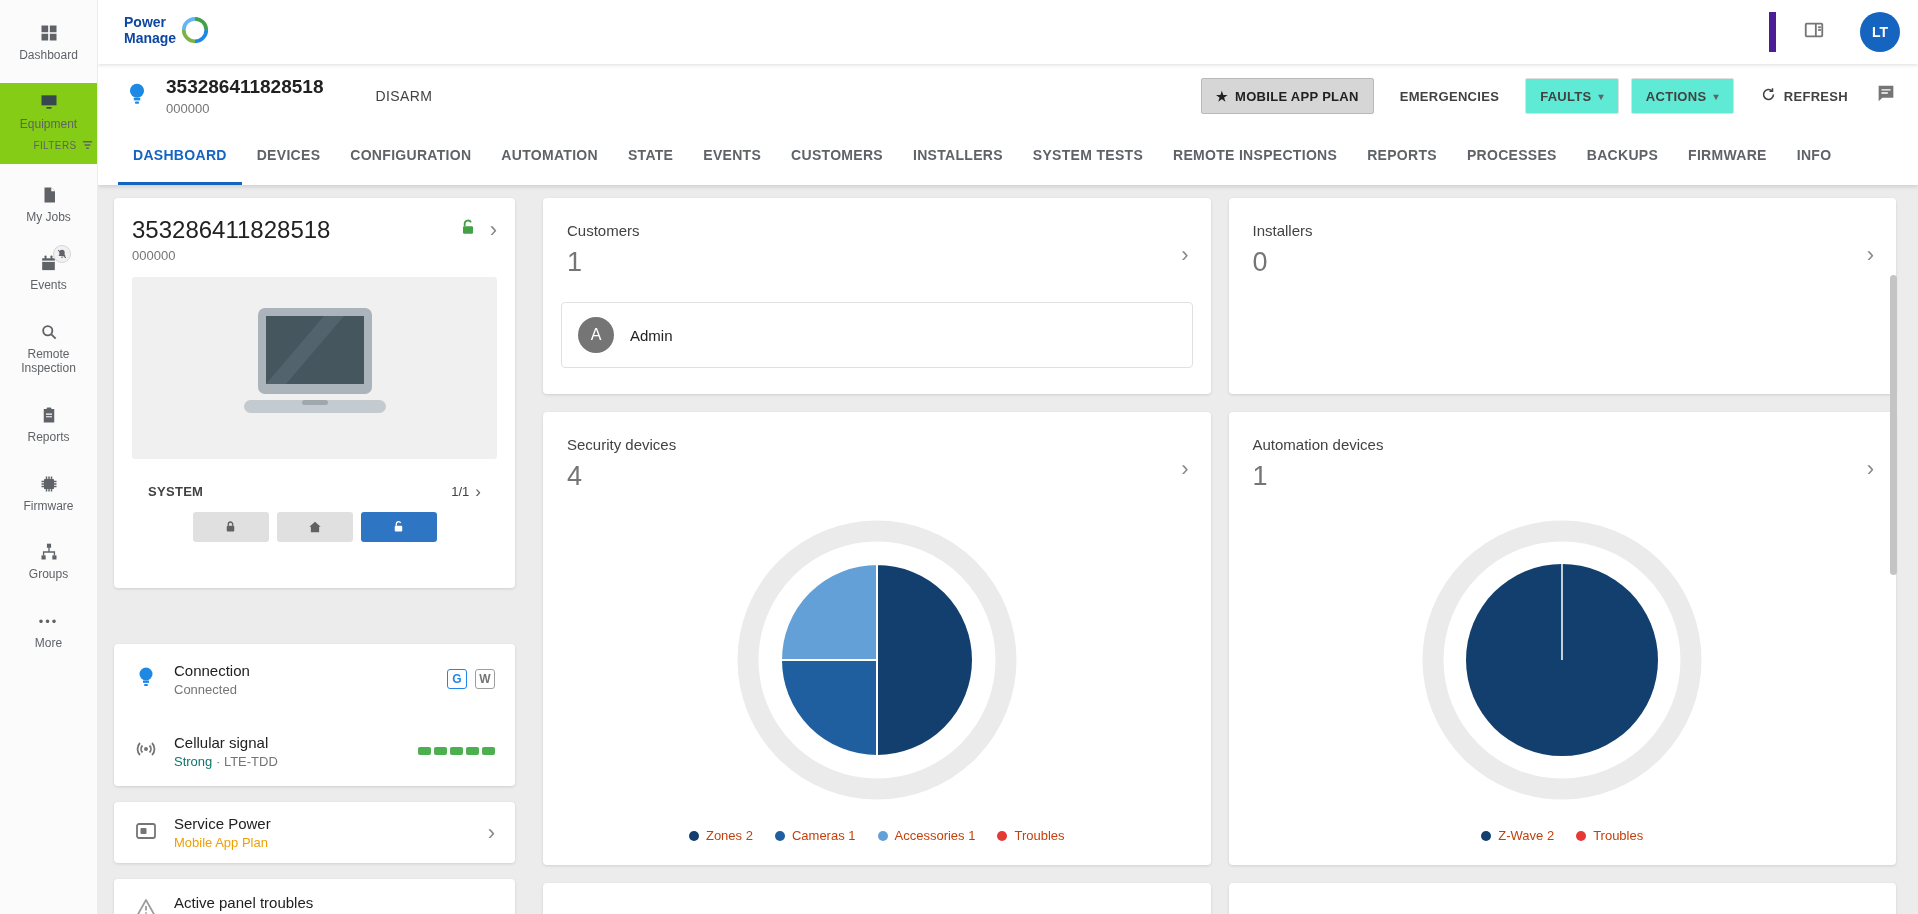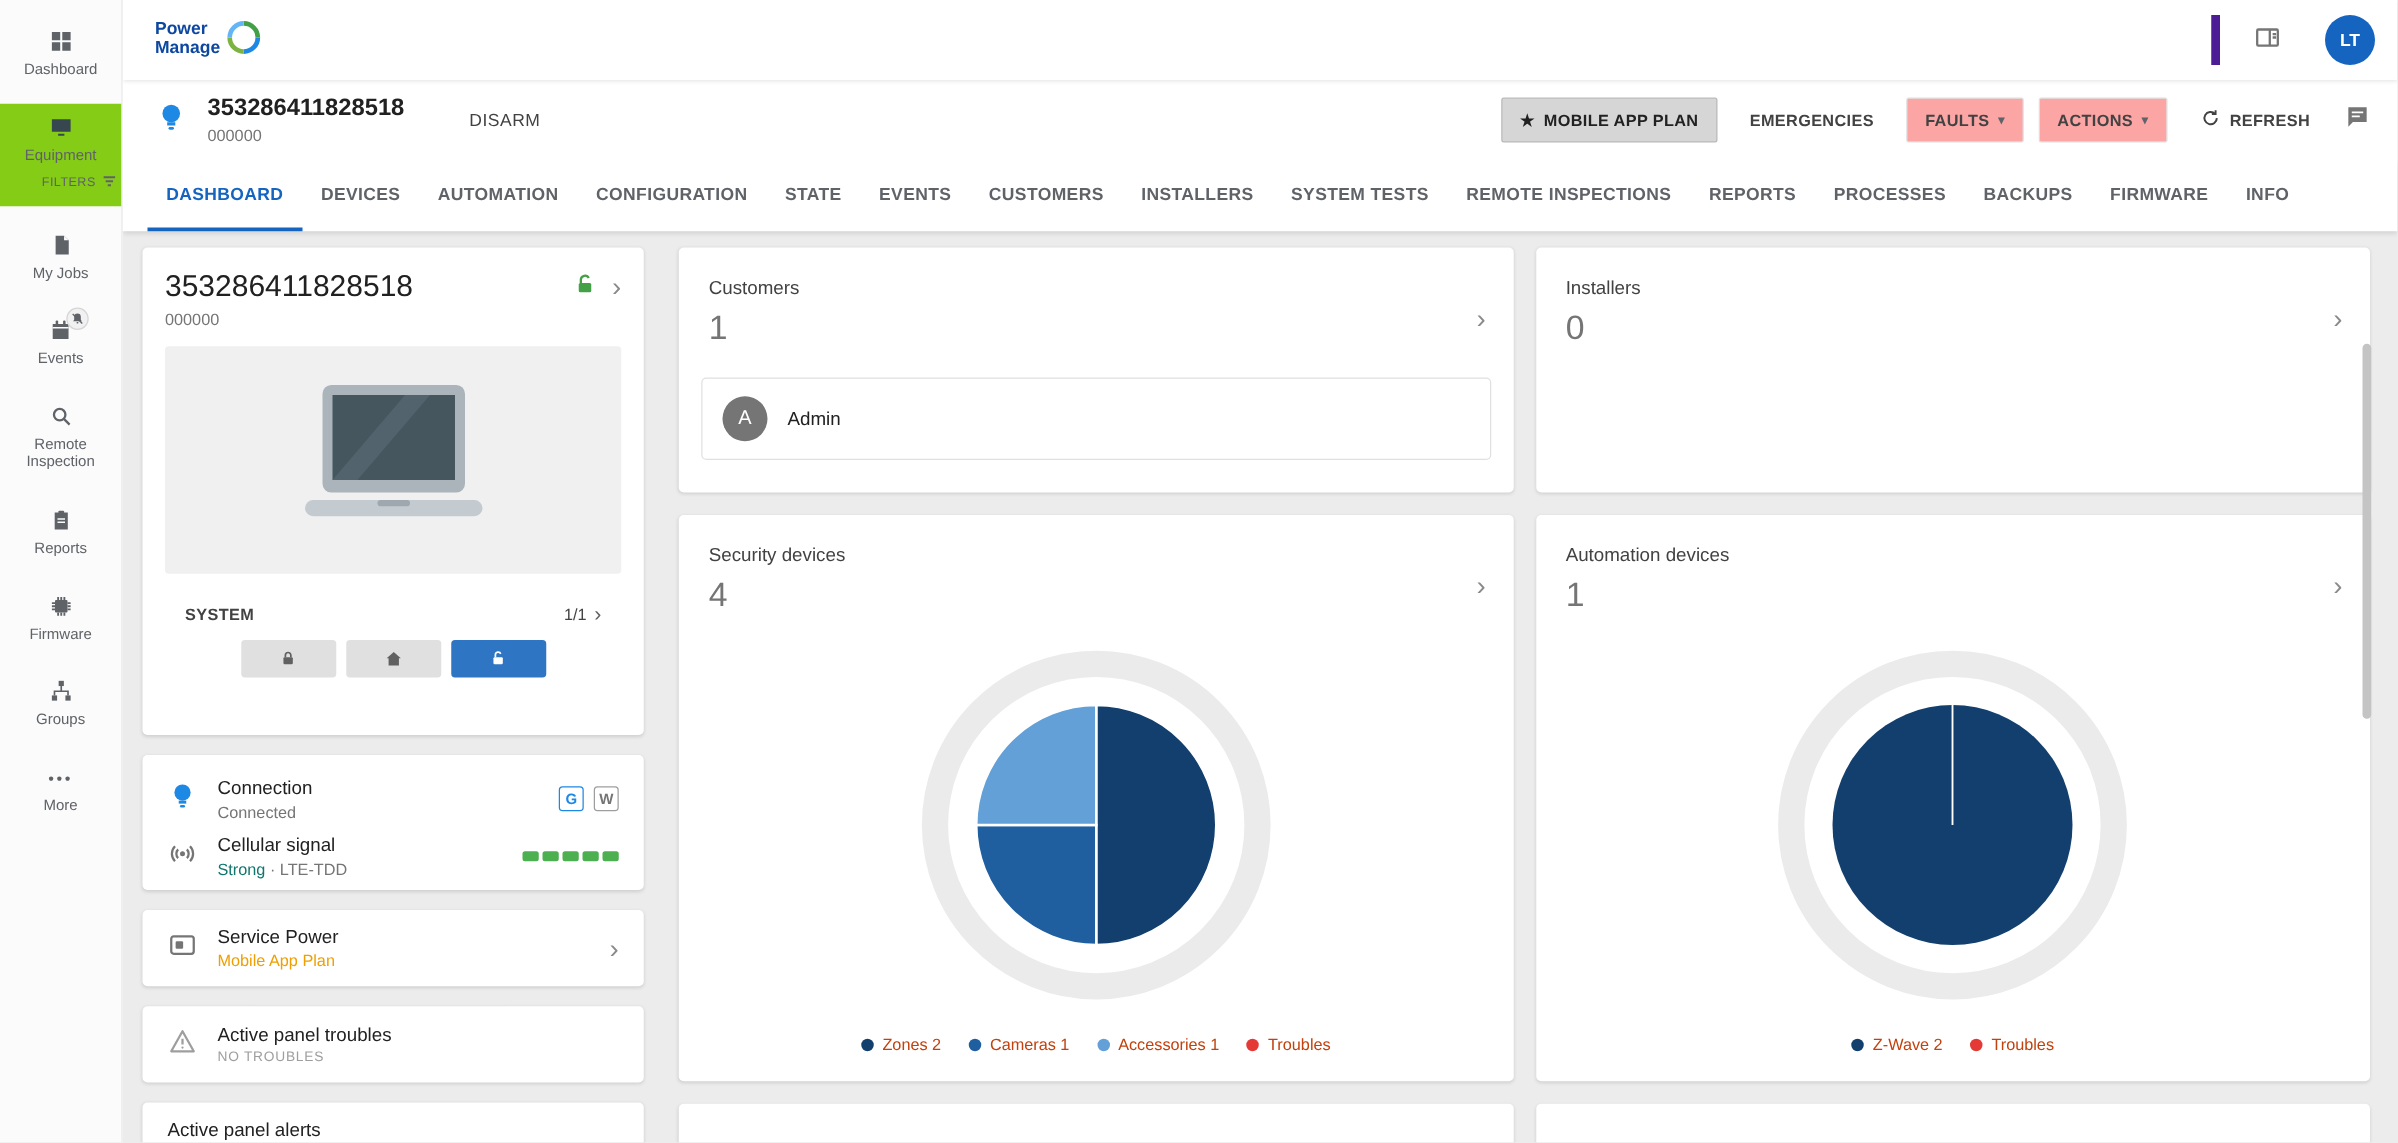--- a/index.html
+++ b/index.html
@@ -40,21 +40,21 @@
   .h2-left { display:flex; align-items:center; }
   .panel-titles { margin-left:16px; }
   .panel-id { font-size:19px; font-weight:bold; color:#212121; }
   .panel-acc { font-size:13px; color:#757575; margin-top:3px; }
   .arm-state { font-size:14px; color:#424242; margin-left:52px; letter-spacing:.4px; }
   .h2-right { display:flex; align-items:center; gap:12px; }
   .btn { height:36px; display:inline-flex; align-items:center; gap:7px; padding:0 14px;
     font-size:13px; font-weight:bold; letter-spacing:.3px; color:#424242; border-radius:2px;
     background:transparent; border:none; font-family:inherit; }
   .btn-gray { background:#d6d6d6; border:1px solid #b9b9b9; color:#212121; }
-  .btn-outline { border:1px solid #dedede; background:#fca5a5; }
+  .btn-outline { border:1px solid #dedede; background:#5eead4; }
   .caret { font-size:10px; color:#5f6368; }
   .star { font-size:13px; }
 
   
   #tabsbar { position:absolute; left:98px; top:128px; width:1820px; height:57px; background:#fff;
     box-shadow:0 2px 4px rgba(0,0,0,.12); z-index:23; display:flex; align-items:stretch; padding-left:20px; }
   .tab { display:flex; align-items:center; padding:0 15px; font-size:14px; font-weight:bold;
     letter-spacing:.3px; color:#5f6368; border-bottom:3px solid transparent; white-space:nowrap; }
   .tab.active { color:#1565c0; border-bottom-color:#1565c0; }
 
@@ -71,21 +71,21 @@
     display:flex; align-items:center; justify-content:center; }
   .system-row { margin-top:24px; padding:0 16px; display:flex; align-items:center; }
   .system-label { font-size:13px; font-weight:bold; color:#424242; letter-spacing:.3px; flex:1; }
   .system-count { font-size:13px; color:#424242; margin-right:6px; }
   .arm-row { margin-top:12px; display:flex; justify-content:center; gap:8px; }
   .arm-btn { width:76px; height:30px; border-radius:3px; display:flex; align-items:center; justify-content:center; border:none; }
   .arm-btn.gray { background:#e0e0e0; }
   .arm-btn.blue { background:#2e75c4; }
 
   .info-card { padding:12px 20px; }
-  #conn-card { height:108px; display:flex; flex-direction:column; justify-content:space-between; }
+  #conn-card { height:142px; display:flex; flex-direction:column; justify-content:space-between;margin-top:40px; }
   .info-row { display:flex; align-items:center; gap:16px; min-height:46px; }
   .info-texts { display:flex; flex-direction:column; gap:3px; flex:1; }
   .info-label { font-size:15px; color:#212121; }
   .info-sub { font-size:13px; color:#757575; }
   .info-sub .green { color:#0f766e; }
   .badges { display:flex; gap:8px; }
   .sq-badge { width:20px; height:20px; border-radius:3px; border:1.5px solid #9e9e9e; color:#757575;
     font-size:12px; font-weight:bold; display:flex; align-items:center; justify-content:center; }
   .sq-badge.blue { border-color:#1e88e5; color:#1e88e5; }
   .sigbars { display:flex; gap:3px; align-items:center; }
@@ -304,22 +304,22 @@
           <path fill="#757575" d="M4 3h16v13H8l-4 4z"></path>
           <path stroke="#fff" stroke-width="1.6" d="M7 7.5h10M7 11h7"></path>
         </svg>
     </span>
   </div>
 </div>
 
 <div id="tabsbar" data-interactable="false">
   <div class="tab active" data-interactable="true">DASHBOARD</div>
   <div class="tab" data-interactable="true">DEVICES</div>
+  <div class="tab" data-interactable="true">CONFIGURATION</div>
   <div class="tab" data-interactable="true">AUTOMATION</div>
-  <div class="tab" data-interactable="true">CONFIGURATION</div>
   <div class="tab" data-interactable="true">STATE</div>
   <div class="tab" data-interactable="true">EVENTS</div>
   <div class="tab" data-interactable="true">CUSTOMERS</div>
   <div class="tab" data-interactable="true">INSTALLERS</div>
   <div class="tab" data-interactable="true">SYSTEM TESTS</div>
   <div class="tab" data-interactable="true">REMOTE INSPECTIONS</div>
   <div class="tab" data-interactable="true">REPORTS</div>
   <div class="tab" data-interactable="true">PROCESSES</div>
   <div class="tab" data-interactable="true">BACKUPS</div>
   <div class="tab" data-interactable="true">FIRMWARE</div>

